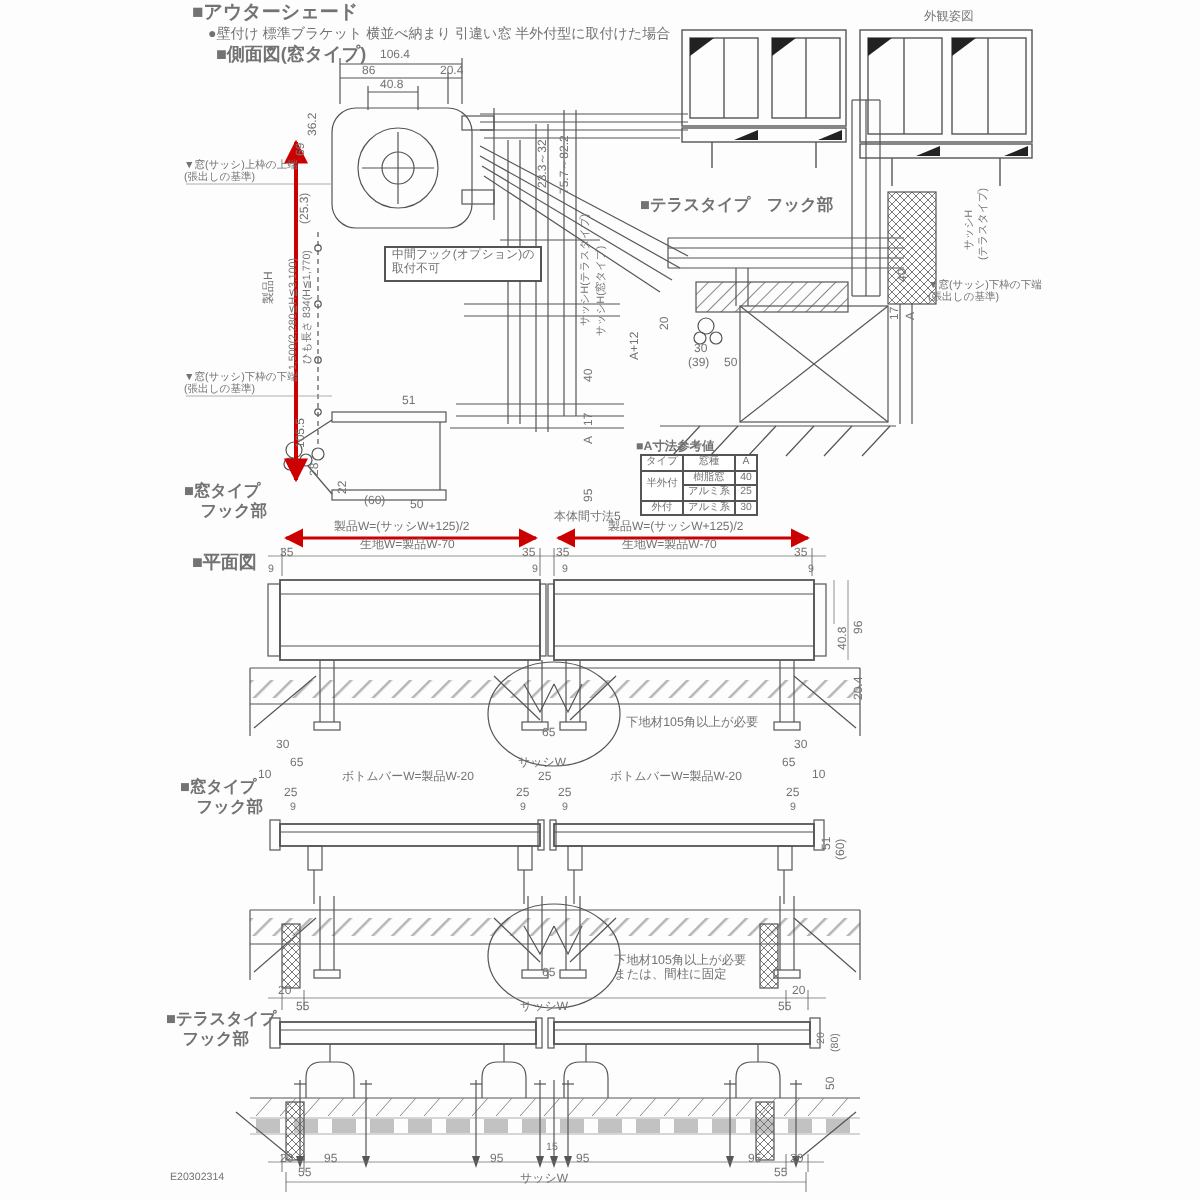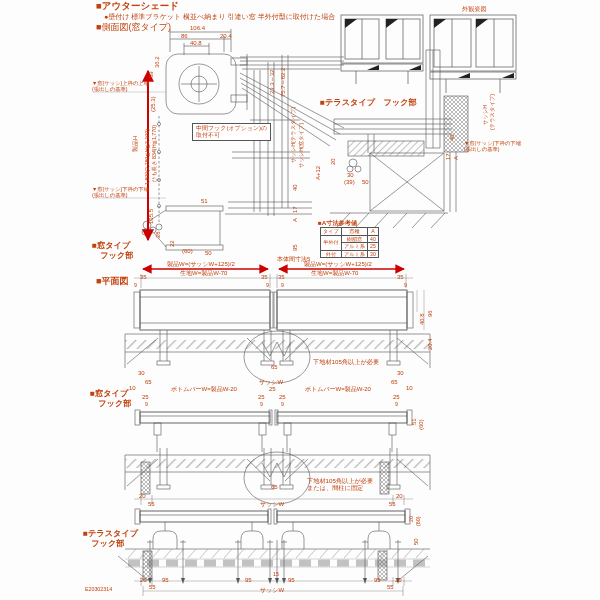--- a/index.html
+++ b/index.html
@@ -1,30 +1,30 @@
 <!DOCTYPE html>
 <html><head>
 <meta charset="utf-8">
 <style>
   html,body{margin:0;padding:0;background:#fff;}
   .stage{position:relative;width:600px;height:600px;background:#fdfdfd;overflow:hidden;
-         font-family:"Liberation Sans","DejaVu Sans",sans-serif;color:#c2410c;}
+         font-family:"Liberation Sans","DejaVu Sans",sans-serif;color:#737373;}
   .stage svg{position:absolute;left:0;top:0;}
   .lbl{position:absolute;line-height:1.18;white-space:pre-line;}
   .d{font-size:6px;}
   .s{font-size:5.3px;}
   .note{font-size:6.2px;}
   .t{font-size:8.2px;font-weight:bold;line-height:1.25;}
   .t9{font-size:9px;font-weight:bold;}
   .dv{font-size:6px;transform:rotate(-90deg);transform-origin:0 0;white-space:nowrap;}
   .sv{font-size:5.3px;transform:rotate(-90deg);transform-origin:0 0;white-space:nowrap;}
   .bx{font-size:6px;border:0.7px solid #555;padding:1px 3px;background:#fff;}
   .hdr1{position:absolute;left:96px;top:0px;font-size:9.5px;font-weight:bold;}
   .hdr2{position:absolute;left:104px;top:12px;font-size:7px;}
-  .hdr3{position:absolute;left:96px;top:21px;font-size:9px;font-weight:normal;}
+  .hdr3{position:absolute;left:108px;top:21px;font-size:9px;font-weight:bold;}
   .atitle{position:absolute;left:318px;top:219px;font-size:6.2px;font-weight:bold;}
   table.atab{position:absolute;left:320px;top:227px;border-collapse:collapse;font-size:5.2px;background:#fff;}
   .atab td{border:0.5px solid #555;padding:0 2px;text-align:center;height:6.5px;line-height:6.5px;}
 </style>
 </head>
 <body>
 
 <div class="stage">
 
 <svg width="600" height="600" viewBox="0 0 600 600">
@@ -431,21 +431,21 @@
       <span class="lbl t" style="left: 90px; top: 389px;">■窓タイプ
 　フック部</span>
       <span class="lbl d" style="left: 271px; top: 484px;">65</span>
       <span class="lbl note" style="left: 307px; top: 477px;">下地材105角以上が必要
 または、間柱に固定</span>
       <span class="lbl d" style="left: 139px; top: 493px;">20</span>
       <span class="lbl d" style="left: 396px; top: 493px;">20</span>
       <span class="lbl d" style="left: 148px; top: 501px;">55</span>
       <span class="lbl d" style="left: 389px; top: 501px;">55</span>
       <span class="lbl d" style="left: 260px; top: 501px;">サッシW</span>
-      <span class="lbl t" style="left: 83px; top: 505px; margin-top: 24px;">■テラスタイプ
+      <span class="lbl t" style="left: 83px; top: 505px;">■テラスタイプ
 　フック部</span>
       <span class="lbl sv" style="left: 408px; top: 522px;">20</span>
       <span class="lbl sv" style="left: 415px; top: 526px;">(80)</span>
       <span class="lbl dv" style="left: 413px; top: 545px;">50</span>
       <span class="lbl d" style="left: 140px; top: 577px;">20</span>
       <span class="lbl d" style="left: 395px; top: 577px;">20</span>
       <span class="lbl d" style="left: 149px; top: 584px;">55</span>
       <span class="lbl d" style="left: 387px; top: 584px;">55</span>
       <span class="lbl d" style="left: 162px; top: 577px;">95</span>
       <span class="lbl d" style="left: 245px; top: 577px;">95</span>

